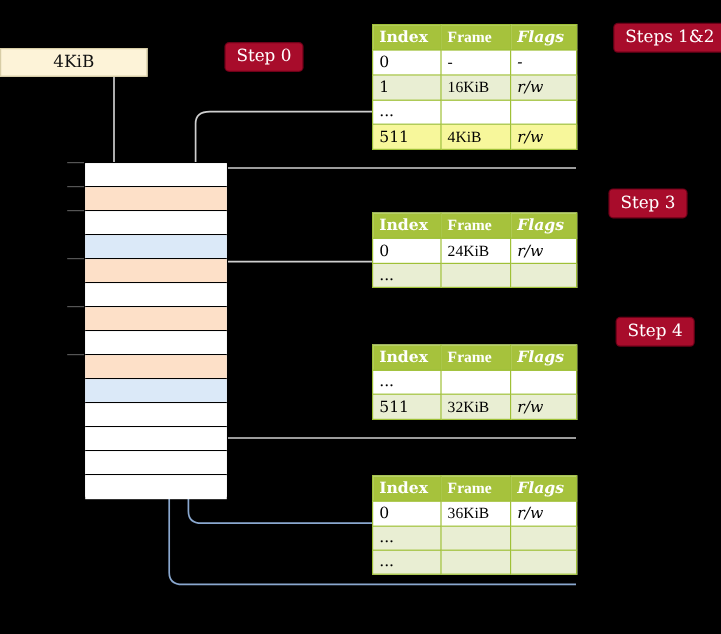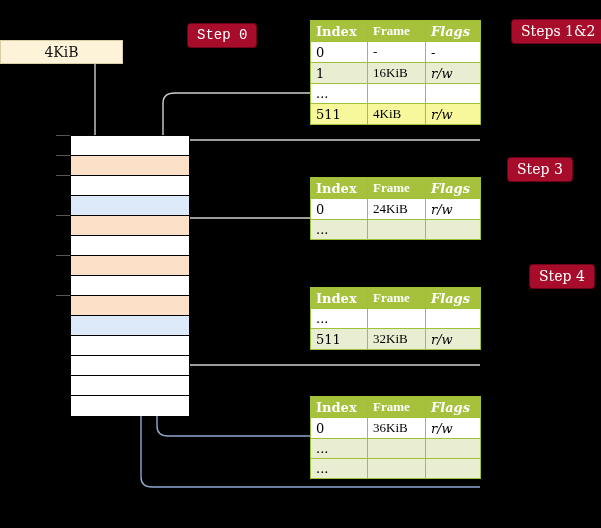--- a/index.html
+++ b/index.html
@@ -73,24 +73,24 @@
 
     <path d="M480,436 L168,436 Q157,436 157,426 L157,332" fill="none" stroke="#8aa8cf" stroke-width="1.4" marker-end="url(#ab)"></path>
 
     <path d="M480,487 L152,487 Q141,487 141,477 L141,215" fill="none" stroke="#8aa8cf" stroke-width="1.4" marker-end="url(#ab)"></path>
   </svg>
 
   <div class="srcbox" style="left:0px;top:40px;width:121px;height:22px;">
     <span>4KiB</span>
   </div>
 
-  <div class="badge" style="left:188px;top:24px;font-family:Liberation Mono, monospace;">Step 0</div>
+  <div class="badge" style="left:188px;top:36px;">Step 0</div>
   <div class="badge" style="left:512px;top:20px;">Steps 1&amp;2</div>
   <div class="badge" style="left:508px;top:158px;">Step 3</div>
-  <div class="badge" style="left:530px;top:265px;">Step 4</div>
+  <div class="badge" style="left:514px;top:265px;">Step 4</div>
 
   <div class="memcol" id="memcol">
       <div class="memrow" style="height: 20px;"></div>
       <div class="memrow orange" style="height: 20px;"></div>
       <div class="memrow" style="height: 20px;"></div>
       <div class="memrow blue" style="height: 20px;"></div>
       <div class="memrow orange" style="height: 20px;"></div>
       <div class="memrow" style="height: 20px;"></div>
       <div class="memrow orange" style="height: 20px;"></div>
       <div class="memrow" style="height: 20px;"></div>

